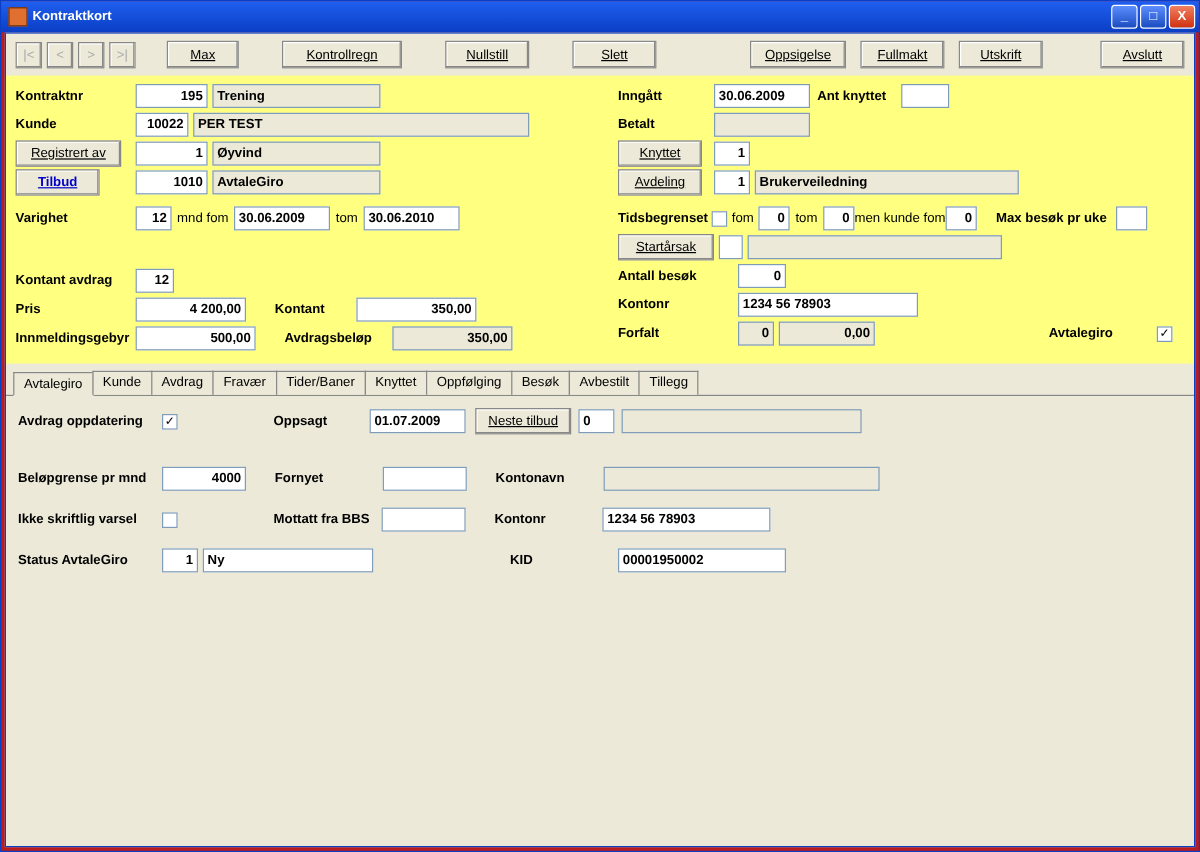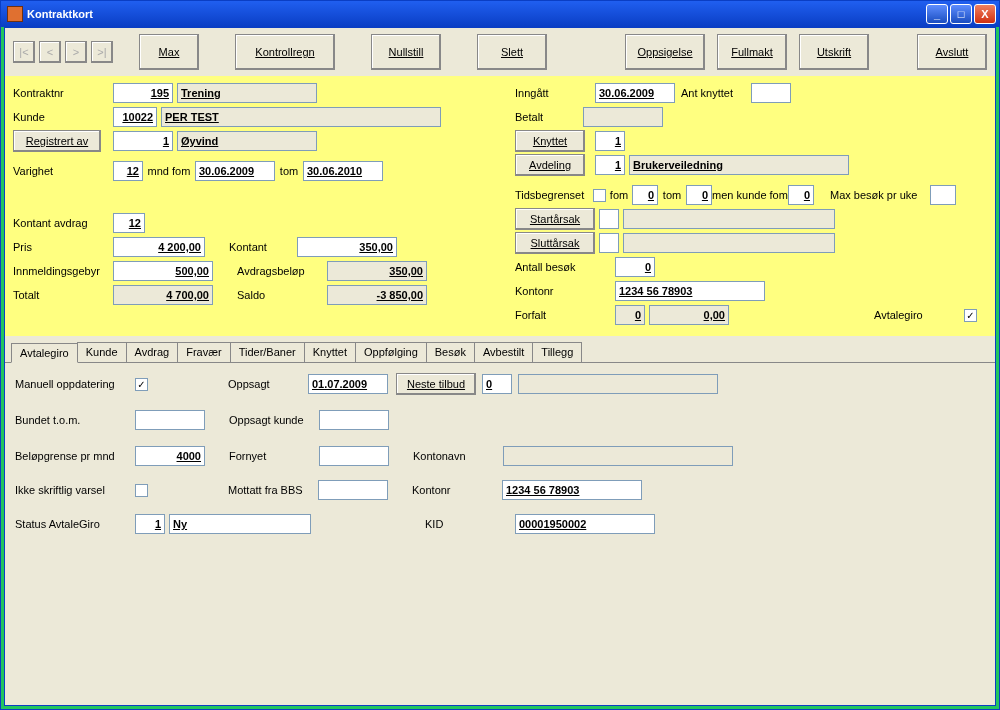--- a/index.html
+++ b/index.html
@@ -7,21 +7,21 @@
     font-family: Tahoma, Arial, sans-serif;
     font-size: 11px;
     background: #0a3ec4;
     width: 1000px;
     height: 710px;
     overflow: hidden;
   }
   .window {
     width: 1000px;
     height: 710px;
-    background: #22c55e;
+    background: #b91c1c;
     border: 1px solid #0a3ec4;
     display: flex;
     flex-direction: column;
   }
   .titlebar {
     height: 26px;
     background: linear-gradient(to bottom,#205ff0,#0a3ec4);
     display: flex;
     align-items: center;
     padding: 0 3px 0 6px;
@@ -62,21 +62,21 @@
   .navbtn {
     width: 22px; height: 22px;
     background:#ece9d8;
     border:1px solid #888;
     box-shadow: inset -1px -1px #888, inset 1px 1px #fff;
     display:flex; align-items:center; justify-content:center;
     color:#aaa;
     font-size:11px;
   }
   .tbtn {
-    height: 36px;
+    height: 23px;
     padding: 0 17px;
     background:#ece9d8;
     border:1px solid #888;
     box-shadow: inset -1px -1px #888, inset 1px 1px #fff;
     text-align:center;
     display:flex; align-items:center; justify-content:center;
     text-decoration: underline;
     cursor: default;
     white-space: nowrap;
   }
@@ -86,30 +86,30 @@
     padding: 6px 8px 8px 8px;
   }
   .row {
     display:flex;
     align-items:center;
     min-height: 22px;
     margin-bottom: 2px;
   }
   .lbl {
     display:inline-block;
+    font-weight:bold;
   }
   .fld, .fld-ro {
     border: 1px solid #7f9db9;
     background: #fff;
     height: 20px;
     padding: 0 3px;
     display:flex;
     align-items:center;
     font-size:11px;
-    text-decoration:underline;
   }
   .fld-ro {
     background: #ece9d8;
   }
   .fld.right, .fld-ro.right { justify-content:flex-end; }
   .fld.bold, .fld-ro.bold { font-weight:bold; }
   .sbtn {
     height: 22px;
     padding: 0 10px;
     background:#ece9d8;
@@ -218,20 +218,27 @@
             <div style="width:4px"></div>
             <div class="fld-ro bold" style="width:280px">PER TEST</div>
           </div>
           <div class="row">
             <div class="sbtn" style="width:88px">Registrert av</div>
             <div style="width:12px"></div>
             <div class="fld right bold" style="width:60px">1</div>
             <div style="width:4px"></div>
             <div class="fld-ro bold" style="width:140px">Øyvind</div>
           </div>
+          <div class="row">
+            <div class="sbtn link" style="width:70px">Tilbud</div>
+            <div style="width:30px"></div>
+            <div class="fld right bold" style="width:60px">1010</div>
+            <div style="width:4px"></div>
+            <div class="fld-ro bold" style="width:140px">AvtaleGiro</div>
+          </div>
           <div style="height:6px"></div>
           <div class="row">
             <span class="lbl" style="width:100px">Varighet</span>
             <div class="fld right bold" style="width:30px">12</div>
             <span style="width:52px;text-align:center">mnd fom</span>
             <div class="fld bold" style="width:80px">30.06.2009</div>
             <span style="width:28px;text-align:center">tom</span>
             <div class="fld bold" style="width:80px">30.06.2010</div>
           </div>
           <div style="height:28px"></div>
@@ -246,39 +253,32 @@
             <span class="lbl" style="width:68px">Kontant</span>
             <div class="fld right bold" style="width:100px">350,00</div>
           </div>
           <div class="row">
             <span class="lbl" style="width:100px">Innmeldingsgebyr</span>
             <div class="fld right bold" style="width:100px">500,00</div>
             <div style="width:24px"></div>
             <span class="lbl" style="width:90px">Avdragsbeløp</span>
             <div class="fld-ro right bold" style="width:100px">350,00</div>
           </div>
-          <div class="row">
-            <span class="lbl" style="width:100px">Totalt</span>
-            <div class="fld-ro right bold" style="width:100px">4 700,00</div>
-            <div style="width:24px"></div>
-            <span class="lbl" style="width:90px">Saldo</span>
-            <div class="fld-ro right bold" style="width:100px">-3 850,00</div>
-          </div>
         </div>
 
         <div class="right-pane">
           <div class="row">
             <span class="lbl" style="width:80px">Inngått</span>
             <div class="fld bold" style="width:80px">30.06.2009</div>
             <div style="width:6px"></div>
             <span class="lbl" style="width:70px">Ant knyttet</span>
             <div class="fld right" style="width:40px"></div>
           </div>
           <div class="row">
-            <span class="lbl" style="width:68px">Betalt</span>
+            <span class="lbl" style="width:80px">Betalt</span>
             <div class="fld-ro" style="width:80px"></div>
           </div>
           <div class="row">
             <div class="sbtn" style="width:70px">Knyttet</div>
             <div style="width:10px"></div>
             <div class="fld right bold" style="width:30px">1</div>
             <div style="width:4px"></div>
           </div>
           <div class="row">
             <div class="sbtn" style="width:70px">Avdeling</div>
@@ -302,27 +302,20 @@
             <div class="fld right" style="width:26px"></div>
           </div>
           <div class="row">
             <div class="sbtn" style="width:80px">Startårsak</div>
             <div style="width:4px"></div>
             <div class="fld" style="width:20px"></div>
             <div style="width:4px"></div>
             <div class="fld-ro" style="width:212px"></div>
           </div>
           <div class="row">
-            <div class="sbtn" style="width:80px">Sluttårsak</div>
-            <div style="width:4px"></div>
-            <div class="fld" style="width:20px"></div>
-            <div style="width:4px"></div>
-            <div class="fld-ro" style="width:212px"></div>
-          </div>
-          <div class="row">
             <span class="lbl" style="width:100px">Antall besøk</span>
             <div class="fld right bold" style="width:40px">0</div>
           </div>
           <div class="row">
             <span class="lbl" style="width:100px">Kontonr</span>
             <div class="fld bold" style="width:150px">1234 56 78903</div>
           </div>
           <div class="row">
             <span class="lbl" style="width:100px">Forfalt</span>
             <div class="fld-ro right bold" style="width:30px">0</div>
@@ -346,40 +339,33 @@
       <div class="tab">Tider/Baner</div>
       <div class="tab">Knyttet</div>
       <div class="tab">Oppfølging</div>
       <div class="tab">Besøk</div>
       <div class="tab">Avbestilt</div>
       <div class="tab">Tillegg</div>
     </div>
 
     <div class="tabpanel">
       <div class="row">
-        <span class="lbl" style="width:120px">Manuell oppdatering</span>
+        <span class="lbl" style="width:120px">Avdrag oppdatering</span>
         <div class="chk">✓</div>
         <div style="width:80px"></div>
         <span class="lbl" style="width:80px">Oppsagt</span>
         <div class="fld bold" style="width:80px">01.07.2009</div>
         <div style="width:8px"></div>
         <div class="sbtn" style="width:80px">Neste tilbud</div>
         <div style="width:6px"></div>
         <div class="fld bold" style="width:30px">0</div>
         <div style="width:6px"></div>
         <div class="fld-ro" style="width:200px"></div>
       </div>
       <div style="height:12px"></div>
-      <div class="row">
-        <span class="lbl" style="width:120px">Bundet t.o.m.</span>
-        <div class="fld" style="width:70px"></div>
-        <div style="width:24px"></div>
-        <span class="lbl" style="width:90px">Oppsagt kunde</span>
-        <div class="fld" style="width:70px"></div>
-      </div>
       <div style="height:12px"></div>
       <div class="row">
         <span class="lbl" style="width:120px">Beløpgrense pr mnd</span>
         <div class="fld right bold" style="width:70px">4000</div>
         <div style="width:24px"></div>
         <span class="lbl" style="width:90px">Fornyet</span>
         <div class="fld" style="width:70px"></div>
         <div style="width:24px"></div>
         <span class="lbl" style="width:90px">Kontonavn</span>
         <div class="fld-ro" style="width:230px"></div>

